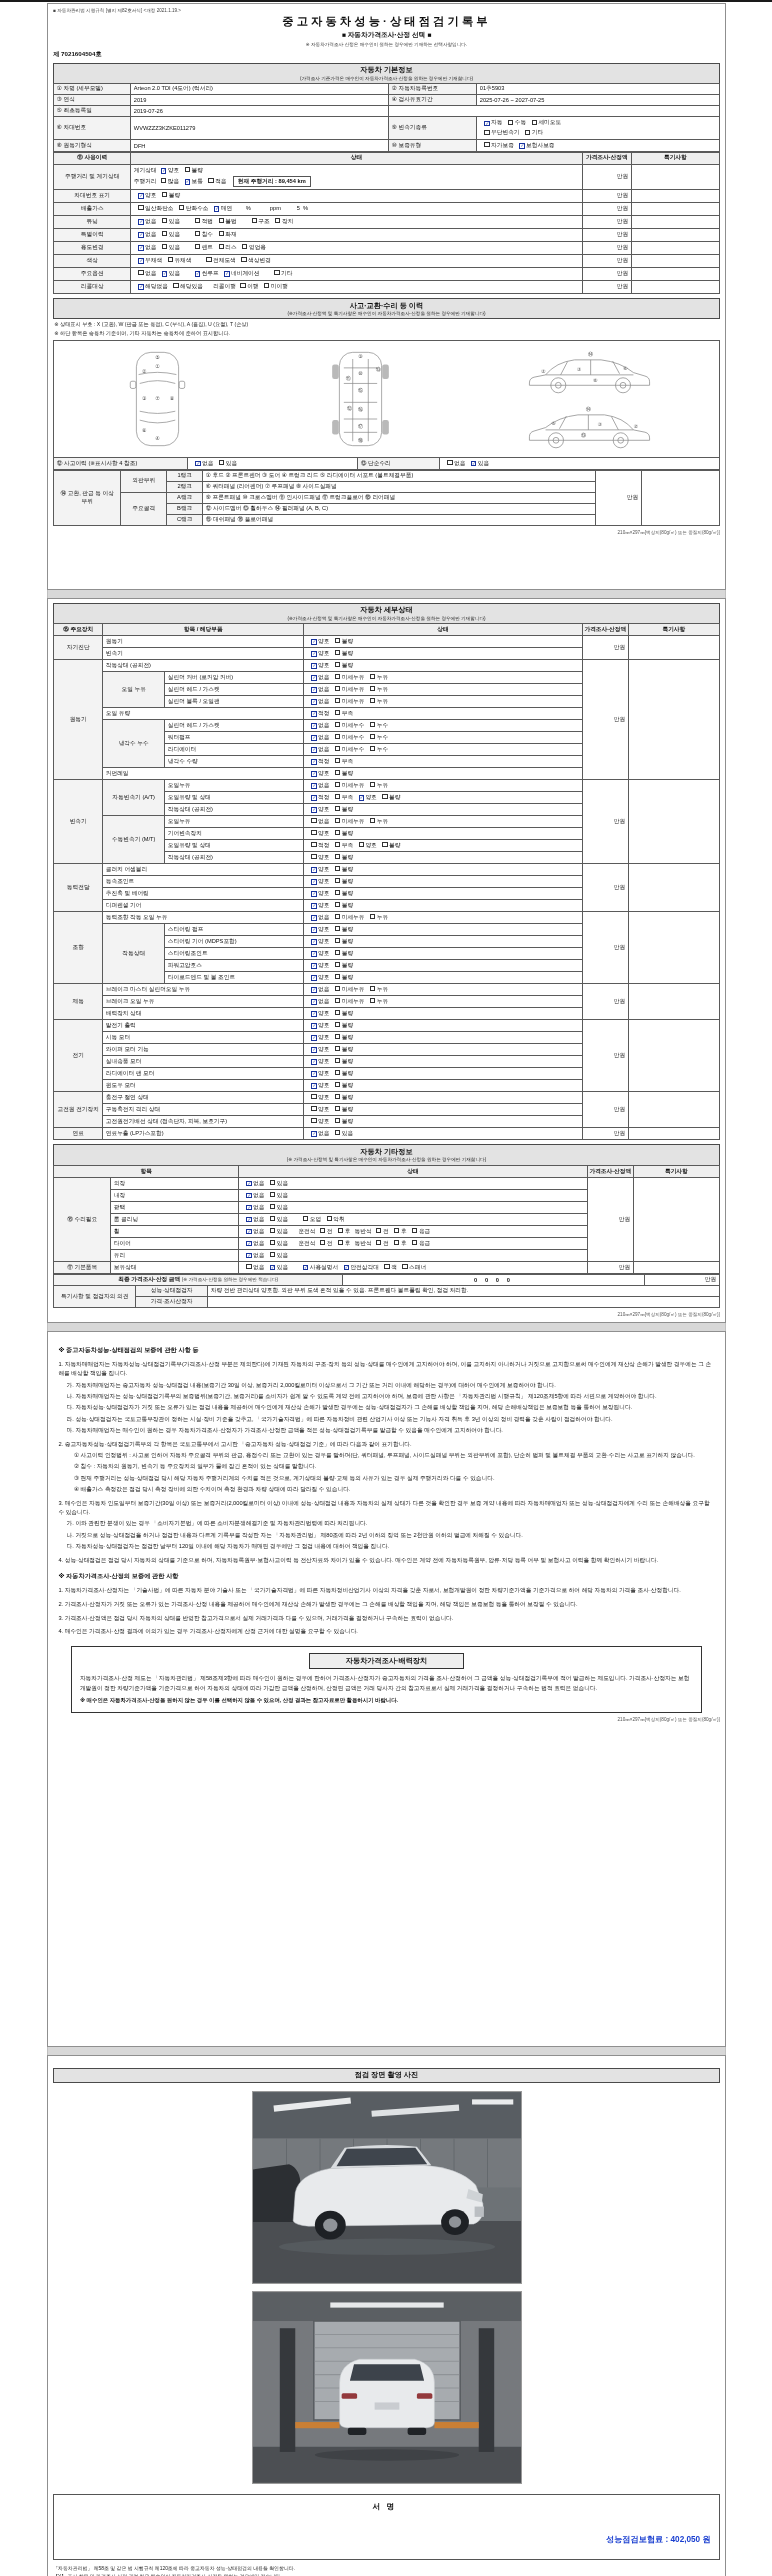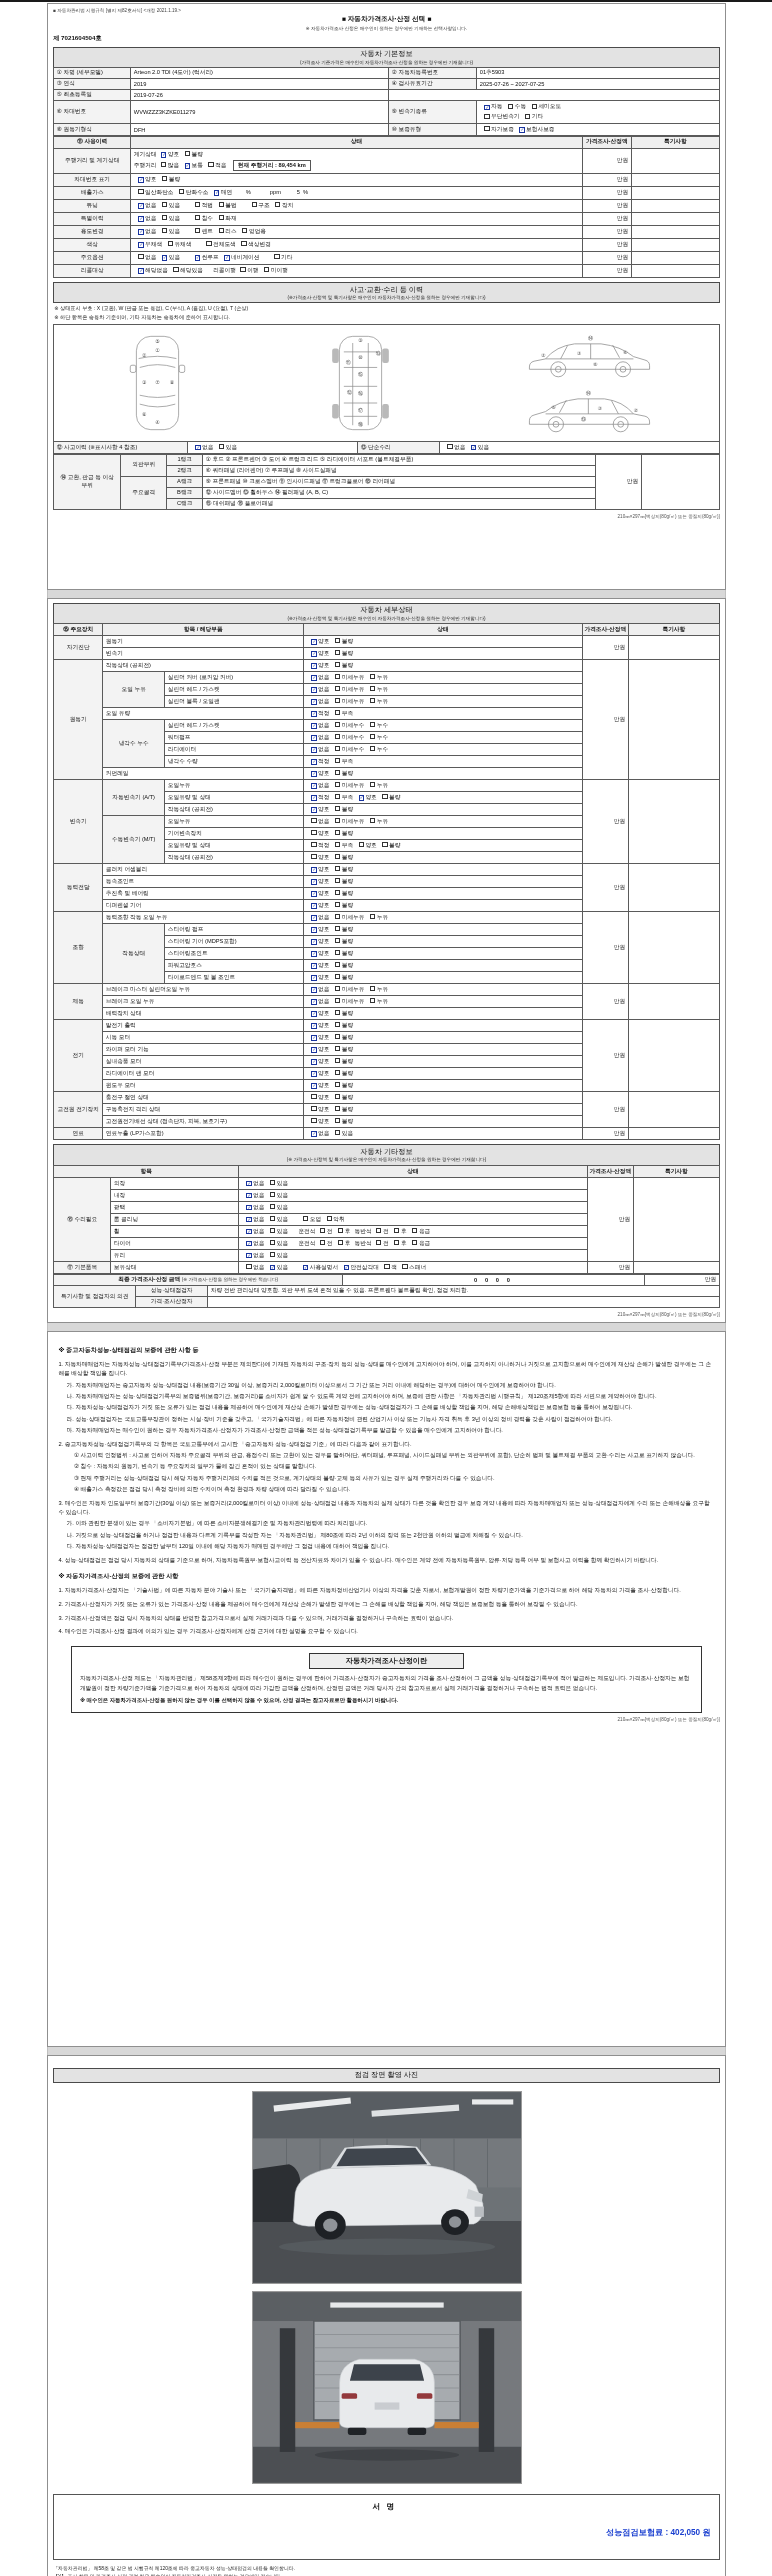--- a/index.html
+++ b/index.html
@@ -9,21 +9,21 @@
   .doc{width:679px;margin:1.5px auto 0}
   .page{border:0.5px solid #8f8f8f;background:#fff;padding:4.1px 5.2px 5.2px}
   .gap{height:7.7px;background:#d8d8d8;border-left:0.5px solid #c0c0c0;border-right:0.5px solid #c0c0c0}
   .formref{font-size:4.6px;color:#444}
   .titlewrap{text-align:center;margin:1px 0 3.1px}
   .title{font-size:11.3px;font-weight:bold;letter-spacing:3.1px}
   .subtitle{font-size:6.7px;font-weight:bold;margin-top:2.1px}
   .subnote{font-size:4.6px;color:#333;margin-top:1.5px}
   .docno{font-size:6.2px;font-weight:bold;margin:1px 0 2.1px}
   .secbar{border:0.5px solid #4a4a4a;background:#e3e3e3;text-align:center;padding:1.5px 0 2.1px;margin-top:4.1px}
-  .secbar .st{font-size:7.2px;font-weight:normal}
+  .secbar .st{font-size:7.2px;font-weight:bold}
   .secbar .sn{font-size:4.6px;color:#222;margin-top:0.5px}
   table.ft{width:100%;border-collapse:collapse;table-layout:fixed;margin-top:-0.5px;background:#fff}
   .ft td,.ft th{border:0.5px solid #5a5a5a;font-size:5.7px;padding:1px 2.6px;vertical-align:middle;word-break:keep-all;overflow:hidden}
   .ft th{background:#efefef;font-weight:bold;text-align:center;padding:1.5px 1px}
   td.lab{background:#f3f3f3}
   td.ctr,.ctr{text-align:center}
   td.price{text-align:right;color:#222}
   .cbw{white-space:nowrap;display:inline-block;margin:0.5px 1px 0.5px 0}
   .cb{display:inline-block;width:5.2px;height:5.2px;border:0.5px solid #333;margin:0 1.5px 0 4.6px;font-size:4.6px;line-height:4.6px;
       text-align:center;color:#18339e;font-weight:bold;vertical-align:-0.5px;background:#fff}
@@ -42,34 +42,35 @@
   .notice .s{padding-left:8.2px;margin-top:2.1px}
   .notice .ss{padding-left:15.5px;margin-top:2.1px}
   .explainbox{border:0.8px solid #333;margin:8.2px 17.5px 3.1px;padding:6.2px 8.2px 7.2px}
   .explaintitle{text-align:center;font-weight:bold;font-size:7.2px;border:0.5px solid #333;width:155px;margin:0 auto 5.2px;padding:2.1px 0;background:#efefef}
   .explaintext{font-size:5.7px;line-height:1.65}
   .explainclose{font-size:5.4px;margin-top:4.1px;font-weight:bold}
   .photos{display:flex;flex-direction:column;align-items:center;gap:7.2px;padding:7.2px 0 3.1px}
   .photoframe{border:0.5px solid #9a9a9a;line-height:0}
   .signbox{border:0.5px solid #555;margin-top:7.2px;padding:5.2px 8.2px 6.2px;min-height:66px}
   .signlabel{text-align:center;font-size:7.7px;font-weight:bold;letter-spacing:6.2px;margin-top:2.1px}
-  .fee{text-align:right;font-size:8.2px;font-weight:bold;color:#1a3fd0;margin-top:15px}
+  .fee{text-align:right;font-size:8.2px;font-weight:bold;color:#1a3fd0;margin-top:22px}
   .footnotes{font-size:4.9px;color:#222;margin-top:5.2px;line-height:1.55}
   .pgfoot{font-size:4.6px;color:#555;text-align:right;margin-top:4.1px}
   .p1{min-height:587px}.p2{min-height:693px}.p3{min-height:716px}.p4{min-height:518px}
 </style>
 </head>
 <body>
 
 <div class="topline"></div>
 <div class="doc">
 
   <div class="page p1">
     <div class="formref">■ 자동차관리법 시행규칙 [별지 제82호서식] &lt;개정 2021.1.19.&gt;</div>
     <div class="titlewrap">
+      <div class="title">중고자동차성능·상태점검기록부</div>
       <div class="subtitle">■ 자동차가격조사·산정 선택 ■</div>
       <div class="subnote">※ 자동차가격조사·산정은 매수인이 원하는 경우에만 기재하는 선택사항입니다.</div>
     </div>
     <div class="docno">제 7021604504호</div>
 
     <div class="secbar">
       <div class="st">자동차 기본정보</div>
       <div class="sn">(가격조사 기준가격은 매수인이 자동차가격조사·산정을 원하는 경우에만 기재합니다)</div>
     </div>
     <table class="ft">
@@ -719,21 +720,21 @@
         <div class="s">나. 거짓으로 성능·상태점검을 하거나 점검한 내용과 다르게 기록부를 작성한 자는 「자동차관리법」 제80조에 따라 2년 이하의 징역 또는 2천만원 이하의 벌금에 처해질 수 있습니다.</div>
         <div class="s">다. 자동차성능·상태점검자는 점검한 날부터 120일 이내에 해당 자동차가 매매된 경우에만 그 점검 내용에 대하여 책임을 집니다.</div>
         <div class="n">4. 성능·상태점검은 점검 당시 자동차의 상태를 기준으로 하며, 자동차등록원부·보험사고이력 등 전산자료와 차이가 있을 수 있습니다. 매수인은 계약 전에 자동차등록원부, 압류·저당 등록 여부 및 보험사고 이력을 함께 확인하시기 바랍니다.</div>
         <div class="h">※ 자동차가격조사·산정의 보증에 관한 사항</div>
         <div class="n">1. 자동차가격조사·산정자는 「기술사법」에 따른 자동차 분야 기술사 또는 「국가기술자격법」에 따른 자동차정비산업기사 이상의 자격을 갖춘 자로서, 보험개발원이 정한 차량기준가액을 기준가격으로 하여 해당 자동차의 가격을 조사·산정합니다.</div>
         <div class="n">2. 가격조사·산정자가 거짓 또는 오류가 있는 가격조사·산정 내용을 제공하여 매수인에게 재산상 손해가 발생한 경우에는 그 손해를 배상할 책임을 지며, 해당 책임은 보증보험 등을 통하여 보장될 수 있습니다.</div>
         <div class="n">3. 가격조사·산정액은 점검 당시 자동차의 상태를 반영한 참고가격으로서 실제 거래가격과 다를 수 있으며, 거래가격을 결정하거나 구속하는 효력이 없습니다.</div>
         <div class="n">4. 매수인은 가격조사·산정 결과에 이의가 있는 경우 가격조사·산정자에게 산정 근거에 대한 설명을 요구할 수 있습니다.</div>
       </div>
     <div class="explainbox">
-      <div class="explaintitle">자동차가격조사·산정이란</div>
+      <div class="explaintitle">자동차가격조사·배력장치</div>
       <div class="explaintext">자동차가격조사·산정 제도는 「자동차관리법」 제58조제3항에 따라 매수인이 원하는 경우에 한하여 가격조사·산정자가 중고자동차의 가격을 조사·산정하여 그 금액을 성능·상태점검기록부에 적어 발급하는 제도입니다. 가격조사·산정자는 보험개발원이 정한 차량기준가액을 기준가격으로 하여 자동차의 상태에 따라 가감한 금액을 산정하며, 산정된 금액은 거래 당사자 간의 참고자료로서 실제 거래가격을 결정하거나 구속하는 법적 효력은 없습니다.</div>
       <div class="explainclose">※ 매수인은 자동차가격조사·산정을 원하지 않는 경우 이를 선택하지 않을 수 있으며, 산정 결과는 참고자료로만 활용하시기 바랍니다.</div>
     </div>
     <div class="pgfoot">210㎜×297㎜[백상지(80g/㎡) 또는 중질지(80g/㎡)]</div>
   </div>
 
   <div class="gap"></div>
 
   <div class="page p4">
     <div class="secbar" style="margin-top:8px">

